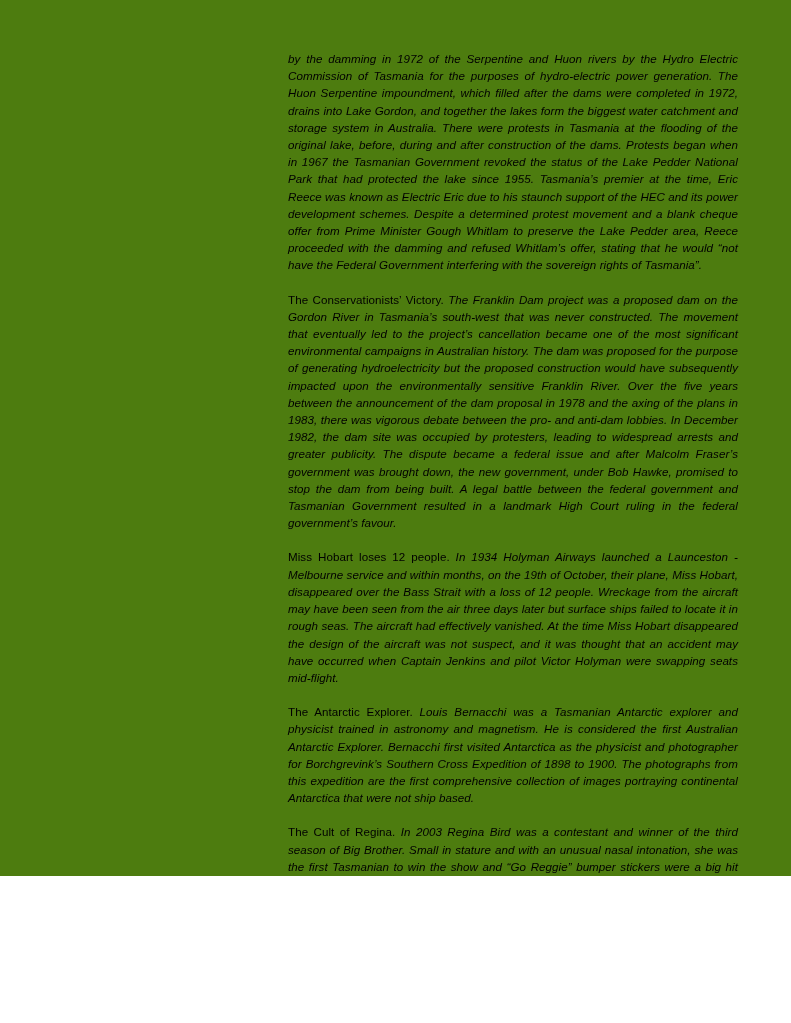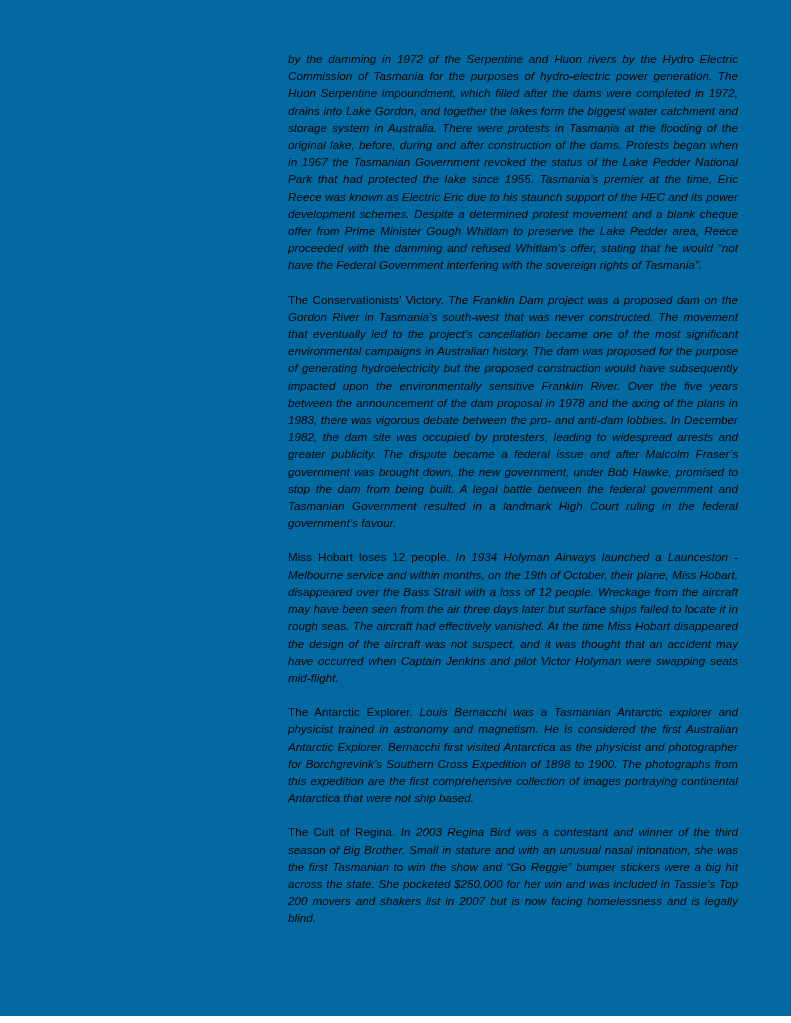--- a/index.html
+++ b/index.html
@@ -6,22 +6,22 @@
     margin: 0;
     padding: 0;
     background: #ffffff;
   }
   body {
     font-family: "Liberation Sans", sans-serif;
   }
   .page {
     position: relative;
     width: 791px;
-    height: 1016px;
-    background: #0369a1;
+    height: 876px;
+    background: #4d7c0f;
     overflow: hidden;
     box-sizing: border-box;
   }
   .content {
     position: absolute;
     left: 288px;
     top: 50px;
     width: 450px;
   }
   .para {

